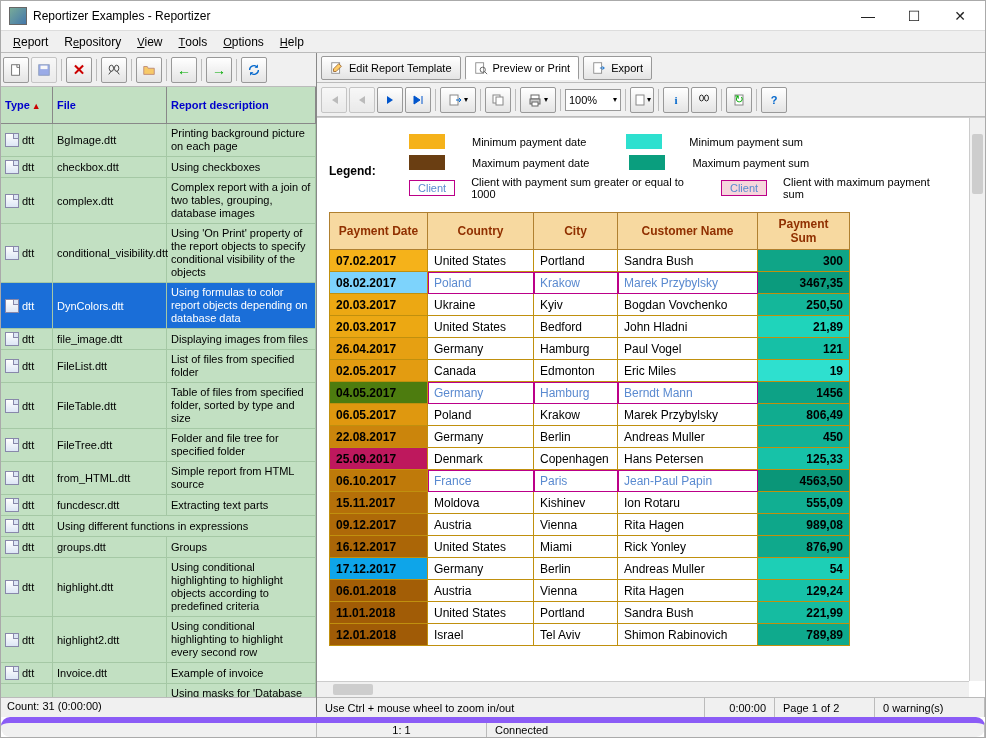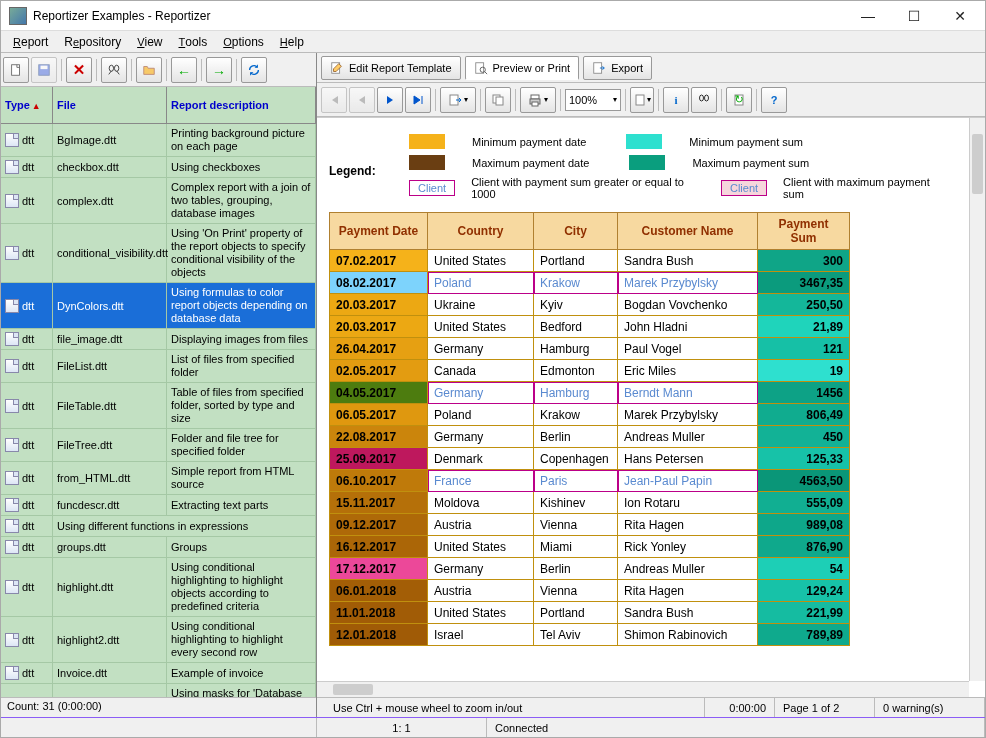--- a/index.html
+++ b/index.html
@@ -74,23 +74,23 @@
 .td-date { color: #000; font-weight: bold; text-align: left; width: 98px; }
 .td-country { width: 106px; }
 .td-city { width: 84px; }
 .td-name { width: 140px; }
 .td-sum { width: 92px; text-align: right; font-weight: bold; color: #000; }
 .client-high td.td-country, .client-high td.td-city, .client-high td.td-name { color: #5a8ad0; }
 
 
 .right-status { height: 20px; background: #f0f0f0; border-top: 1px solid #bbb; display: flex; align-items: center; font-size: 11px; }
 .right-status .cell { padding: 0 8px; border-right: 1px solid #bbb; height: 100%; display: flex; align-items: center; }
-.right-status .cell.flex { flex: 1; margin-left: 8px; }
-
-.status-bar { height: 20px; background: #f0f0f0; border-top: 1px solid #8b5cf6; display: flex; align-items: center; font-size: 11px; }
+.right-status .cell.flex { flex: 1; }
+
+.status-bar { height: 20px; background: #f0f0f0; border-top: 6px solid #8b5cf6; display: flex; align-items: center; font-size: 11px; border-radius: 9px; }
 .status-bar .cell { padding: 0 8px; border-right: 1px solid #bbb; height: 100%; display: flex; align-items: center; }
 .status-bar .cell.wide { flex: 1; }
 .left-count { height: 20px; background: #f0f0f0; border-top: 1px solid #bbb; padding: 2px 6px; font-size: 11px; }
 
 svg { display: block; }
 </style>
 </head>
 <body>
 
 <div class="titlebar">
@@ -552,21 +552,21 @@
                   <td class="td-sum" style="background:#0ea78a">989,08</td>
                 </tr>
                 <tr>
                   <td class="td-date" style="background:#ab6607">16.12.2017</td>
                   <td class="td-country" style="background:;">United States</td>
                   <td class="td-city" style="background:;">Miami</td>
                   <td class="td-name" style="background:;">Rick Yonley</td>
                   <td class="td-sum" style="background:#0fa98c">876,90</td>
                 </tr>
                 <tr>
-                  <td class="td-date" style="background:#ec4899">17.12.2017</td>
+                  <td class="td-date" style="background:#0ea5e9">17.12.2017</td>
                   <td class="td-country" style="background:;">Germany</td>
                   <td class="td-city" style="background:;">Berlin</td>
                   <td class="td-name" style="background:;">Andreas Muller</td>
                   <td class="td-sum" style="background:#1dcfb6">54</td>
                 </tr>
                 <tr>
                   <td class="td-date" style="background:#a35e06">06.01.2018</td>
                   <td class="td-country" style="background:;">Austria</td>
                   <td class="td-city" style="background:;">Vienna</td>
                   <td class="td-name" style="background:;">Rita Hagen</td>

